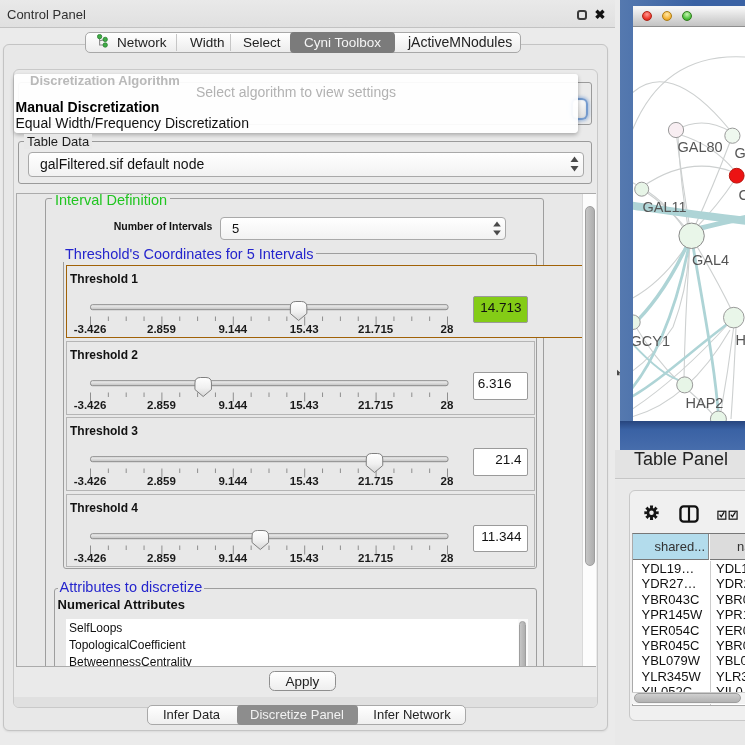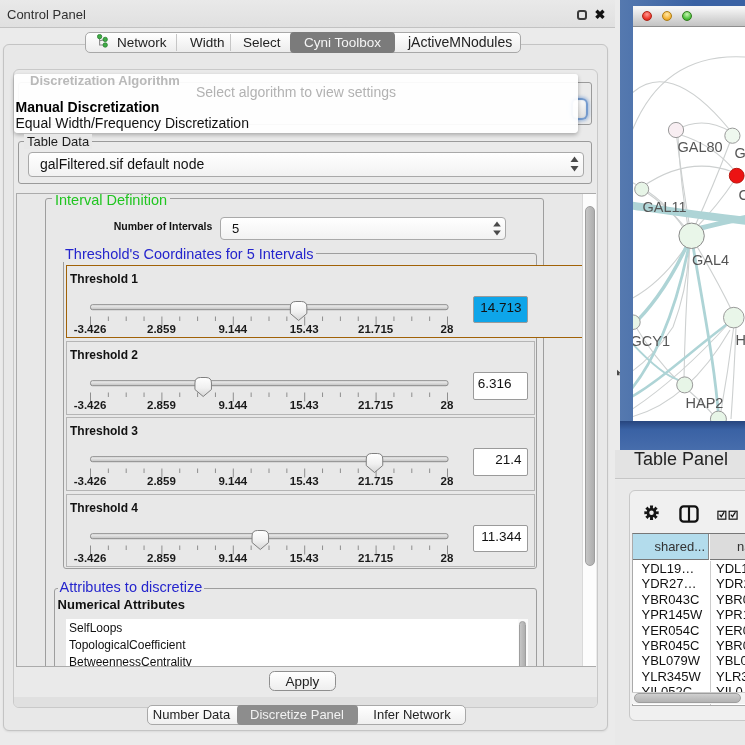--- a/index.html
+++ b/index.html
@@ -115,21 +115,21 @@
           <line x1="362.65" y1="50.5" x2="362.65" y2="55.0" stroke="#8e8e8e" stroke-width="1"></line>
           <line x1="380.50" y1="50.5" x2="380.50" y2="59.5" stroke="#8e8e8e" stroke-width="1"></line>
         <path d="M 223.35 47.5 L 223.35 41 Q 223.35 35.5 228.85 35.5 L 234.35 35.5 Q 239.85 35.5 239.85 41 L 239.85 47.5 L 231.60 54.5 Z" fill="url(#thg70_5)" stroke="#7f7f7f" stroke-width="1"></path>
       </svg>
       <div class="abs" style="left:-6.5px;top:57px;width:60px;text-align:center;font-size:11.5px;font-weight:bold;color:#1a1a1a;">-3.426</div>
         <div class="abs" style="left:64.9px;top:57px;width:60px;text-align:center;font-size:11.5px;font-weight:bold;color:#1a1a1a;">2.859</div>
         <div class="abs" style="left:136.3px;top:57px;width:60px;text-align:center;font-size:11.5px;font-weight:bold;color:#1a1a1a;">9.144</div>
         <div class="abs" style="left:207.7px;top:57px;width:60px;text-align:center;font-size:11.5px;font-weight:bold;color:#1a1a1a;">15.43</div>
         <div class="abs" style="left:279.1px;top:57px;width:60px;text-align:center;font-size:11.5px;font-weight:bold;color:#1a1a1a;">21.715</div>
         <div class="abs" style="left:350.5px;top:57px;width:60px;text-align:center;font-size:11.5px;font-weight:bold;color:#1a1a1a;">28</div>
-      <div class="abs" style="left:406px;top:30px;width:55px;height:27.5px;background:#0ea5e9;border:1px solid #9a9a9a;border-radius:2px;font-size:13.5px;color:#111;text-align:right;line-height:21px;padding-right:5px;">14.713</div>
+      <div class="abs" style="left:406px;top:30px;width:55px;height:27.5px;background:#84cc16;border:1px solid #9a9a9a;border-radius:2px;font-size:13.5px;color:#111;text-align:right;line-height:21px;padding-right:5px;">14.713</div>
     </div>
     <div class="abs" style="left:48.5px;top:147px;width:469.5px;height:73.5px;border:1px solid #b5b5b5;background:#e8e8e8;">
       <div class="abs" style="left:3.5px;top:6.3px;font-size:12px;font-weight:bold;color:#111;">Threshold 2</div>
       <svg class="abs" style="left:0;top:0;" width="469" height="73" viewBox="0 0 469 73">
         <defs>
             <linearGradient id="thg147" x1="0" y1="0" x2="0" y2="1">
               <stop offset="0" stop-color="#ffffff"></stop>
               <stop offset="0.55" stop-color="#f0f0f0"></stop>
               <stop offset="1" stop-color="#d6d6d6"></stop>
             </linearGradient>
@@ -272,21 +272,21 @@
     <div class="abs" style="left:502px;top:427px;width:7px;height:64px;background:linear-gradient(90deg,#c6c6c6,#aeaeae);border:1px solid #9e9e9e;border-radius:4px;"></div>
   </div>
 
   <div class="abs" style="left:581.5px;top:194px;width:14px;height:472px;background:#fcfcfc;border-left:1px solid #d9d9d9;"></div>
   <div class="abs" style="left:584.5px;top:206px;width:10px;height:360px;background:linear-gradient(90deg,#c6c6c6,#aeaeae);border:1px solid #9e9e9e;border-radius:5px;"></div>
 
   <div class="abs" style="left:268.8px;top:670.8px;width:67px;height:20px;background:linear-gradient(#ffffff,#eeeeee);border:1px solid #8f8f8f;border-radius:5.5px;text-align:center;font-size:13.5px;color:#222;line-height:19px;">Apply</div>
 
   <div class="abs" style="left:147px;top:705px;width:319px;height:20px;background:linear-gradient(#ffffff,#efefef);border:1px solid #a8a8a8;border-radius:5px;"></div>
   <div class="abs" style="left:147px;top:705px;width:319px;height:20px;font-size:13px;color:#222;">
-    <div class="abs" style="left:0;top:0;width:89px;text-align:center;line-height:20px;">Number Data</div>
+    <div class="abs" style="left:0;top:0;width:89px;text-align:center;line-height:20px;">Infer Data</div>
     <div class="abs" style="left:89.5px;top:0;width:121px;height:20px;background:#8d8d8d;border-radius:4px;color:#f2f2f2;text-align:center;line-height:20px;">Discretize Panel</div>
     <div class="abs" style="left:211px;top:0;width:108px;text-align:center;line-height:20px;">Infer Network</div>
   </div>
 
   <svg class="abs" style="left:615.5px;top:369px;" width="6" height="7" viewBox="0 0 6 7">
     <path d="M1 6.2 L1 0.8 L4.8 4.2 L3 4.4 L3.8 6.2 Z" fill="#4a4a4a"></path>
   </svg>
 
   <div class="abs" style="left:620px;top:0;width:125px;height:450px;background:linear-gradient(90deg,#5579af,#3a62a4 60%);"></div>
   <div class="abs" style="left:620px;top:421px;width:125px;height:29px;background:linear-gradient(#27457e,#3a62a4 30%,#476dac);"></div>

